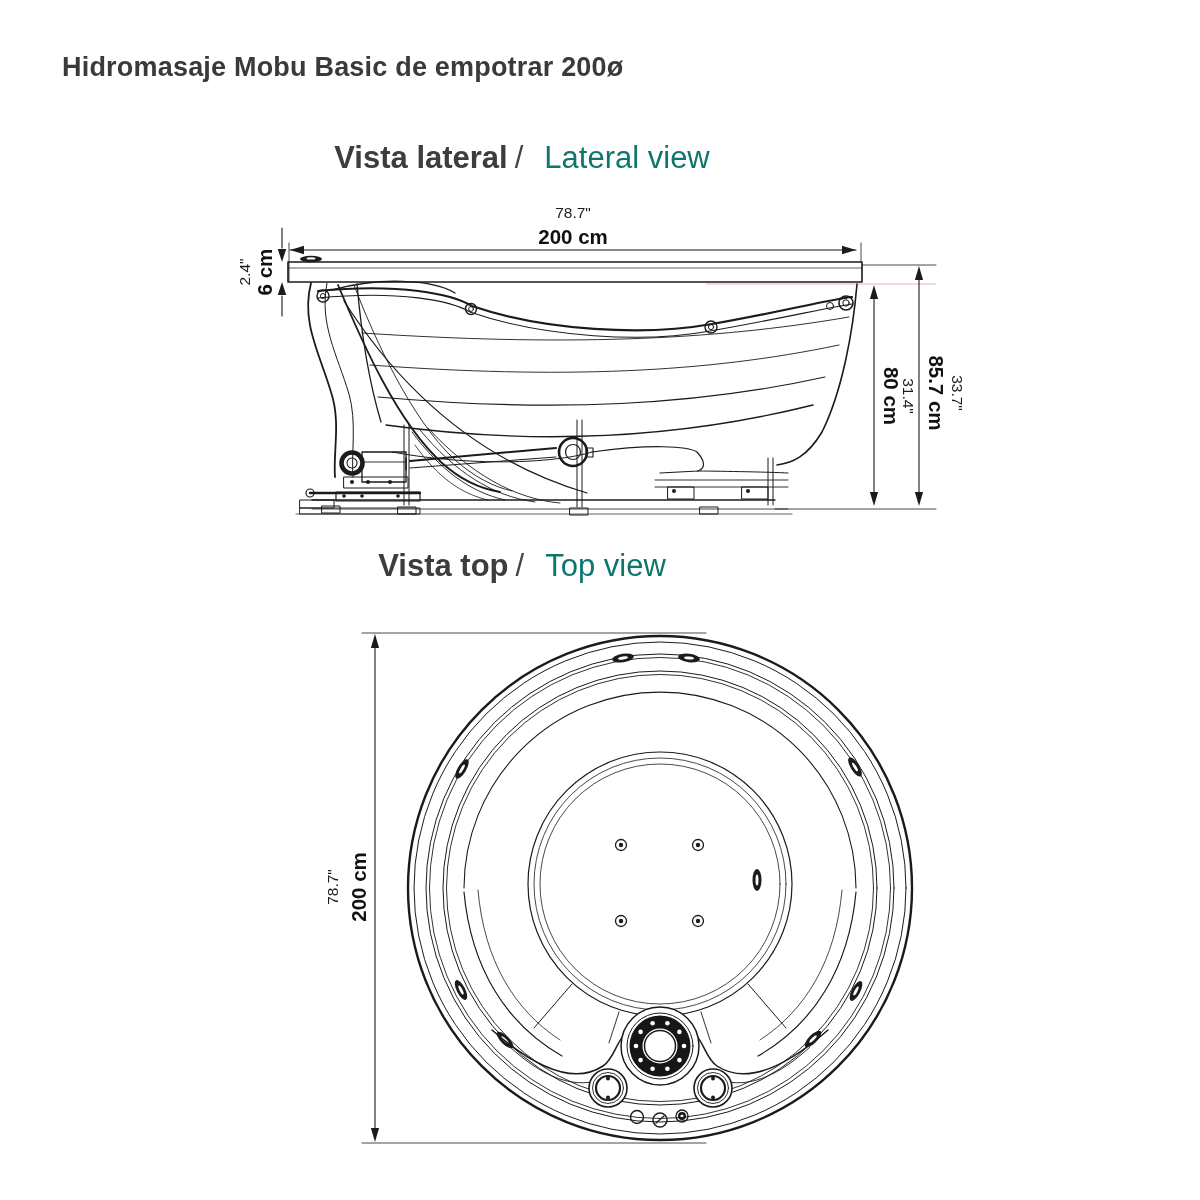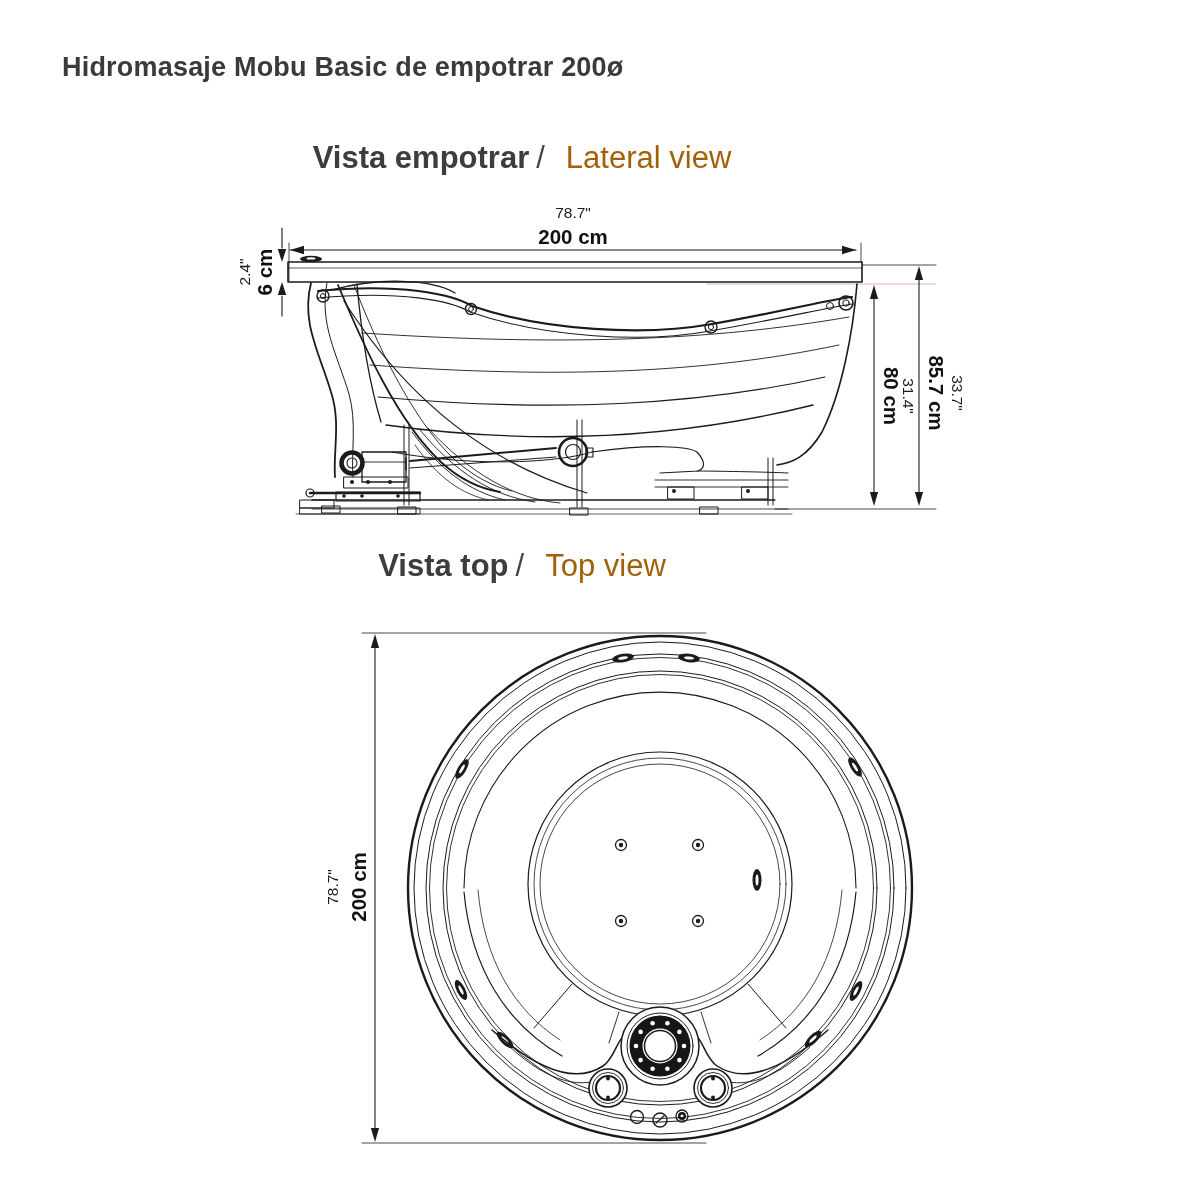--- a/index.html
+++ b/index.html
@@ -3,40 +3,40 @@
 <meta charset="utf-8">
 <style>
   html,body{margin:0;padding:0;background:#fff;}
   .canvas{position:relative;width:1044px;height:1200px;background:#fff;overflow:hidden;
           font-family:"Liberation Sans",sans-serif;text-decoration:underline;}
   .page-title{position:absolute;left:62px;top:52px;font-size:27px;font-weight:700;
               color:#3a3a3a;letter-spacing:.2px;}
   .view-heading{position:absolute;left:0;width:100%;text-align:center;font-size:31px;color:#3d3d3d;}
   .view-heading .hb{font-weight:700;}
   .view-heading .hs{font-weight:400;margin:0 7px;color:#454545;}
-  .view-heading .hl{font-weight:400;color:#a16207;margin-left:14px;}
+  .view-heading .hl{font-weight:400;color:#0f766e;margin-left:14px;}
   #heading-lateral{top:140px;}
   #heading-top{top:548px;text-align:center;}
   svg{position:absolute;left:0;top:0;}
   .ln{fill:none;stroke:var(--line,#1b1b1b);stroke-linecap:round;stroke-linejoin:round;}
   .fl{fill:var(--line,#1b1b1b);stroke:none;}
   .wf{fill:#fff;stroke:var(--line,#1b1b1b);}
   .pk{fill:none;stroke:var(--pink,#e4b6b6);}
   .din{font:15.5px "Liberation Sans",sans-serif;fill:#1c1c1c;}
   .dcm{font:700 20.5px "Liberation Sans",sans-serif;fill:#111;}
 </style>
 </head>
 <body>
 
 <div class="canvas">
 
   <div class="page-title">Hidromasaje Mobu Basic de empotrar 200ø</div>
 
   <div class="view-heading" id="heading-lateral">
-    <span class="hb">Vista empotrar</span><span class="hs">/</span><span class="hl">Lateral view</span>
+    <span class="hb">Vista lateral</span><span class="hs">/</span><span class="hl">Lateral view</span>
   </div>
 
   <div class="view-heading" id="heading-top">
     <span class="hb">Vista top</span><span class="hs">/</span><span class="hl">Top view</span>
   </div>
 
   <svg width="1200" height="1200" viewBox="0 0 1200 1200">
 
     <g>
 

